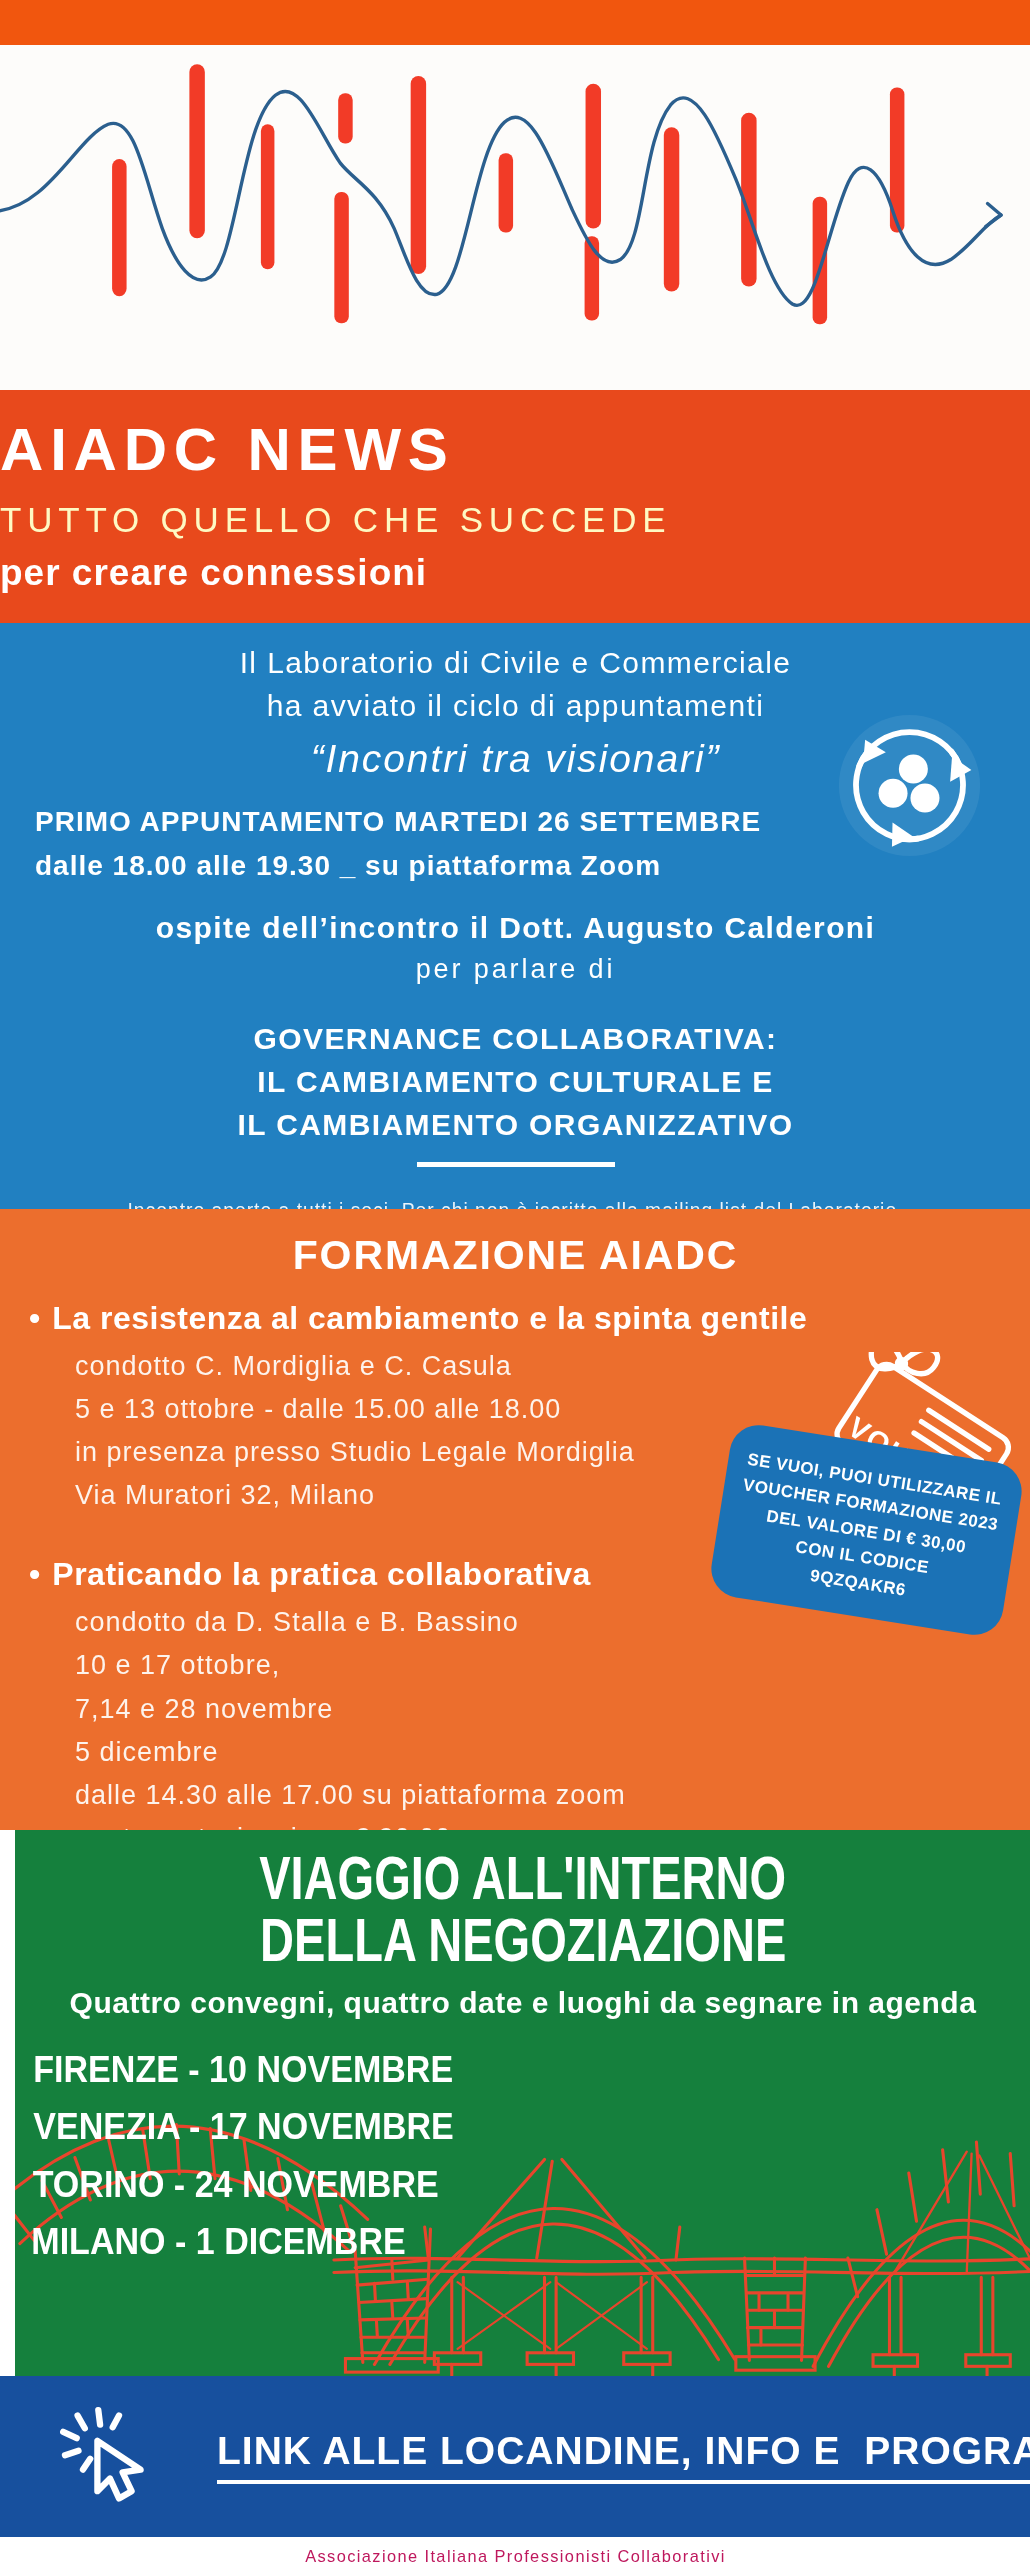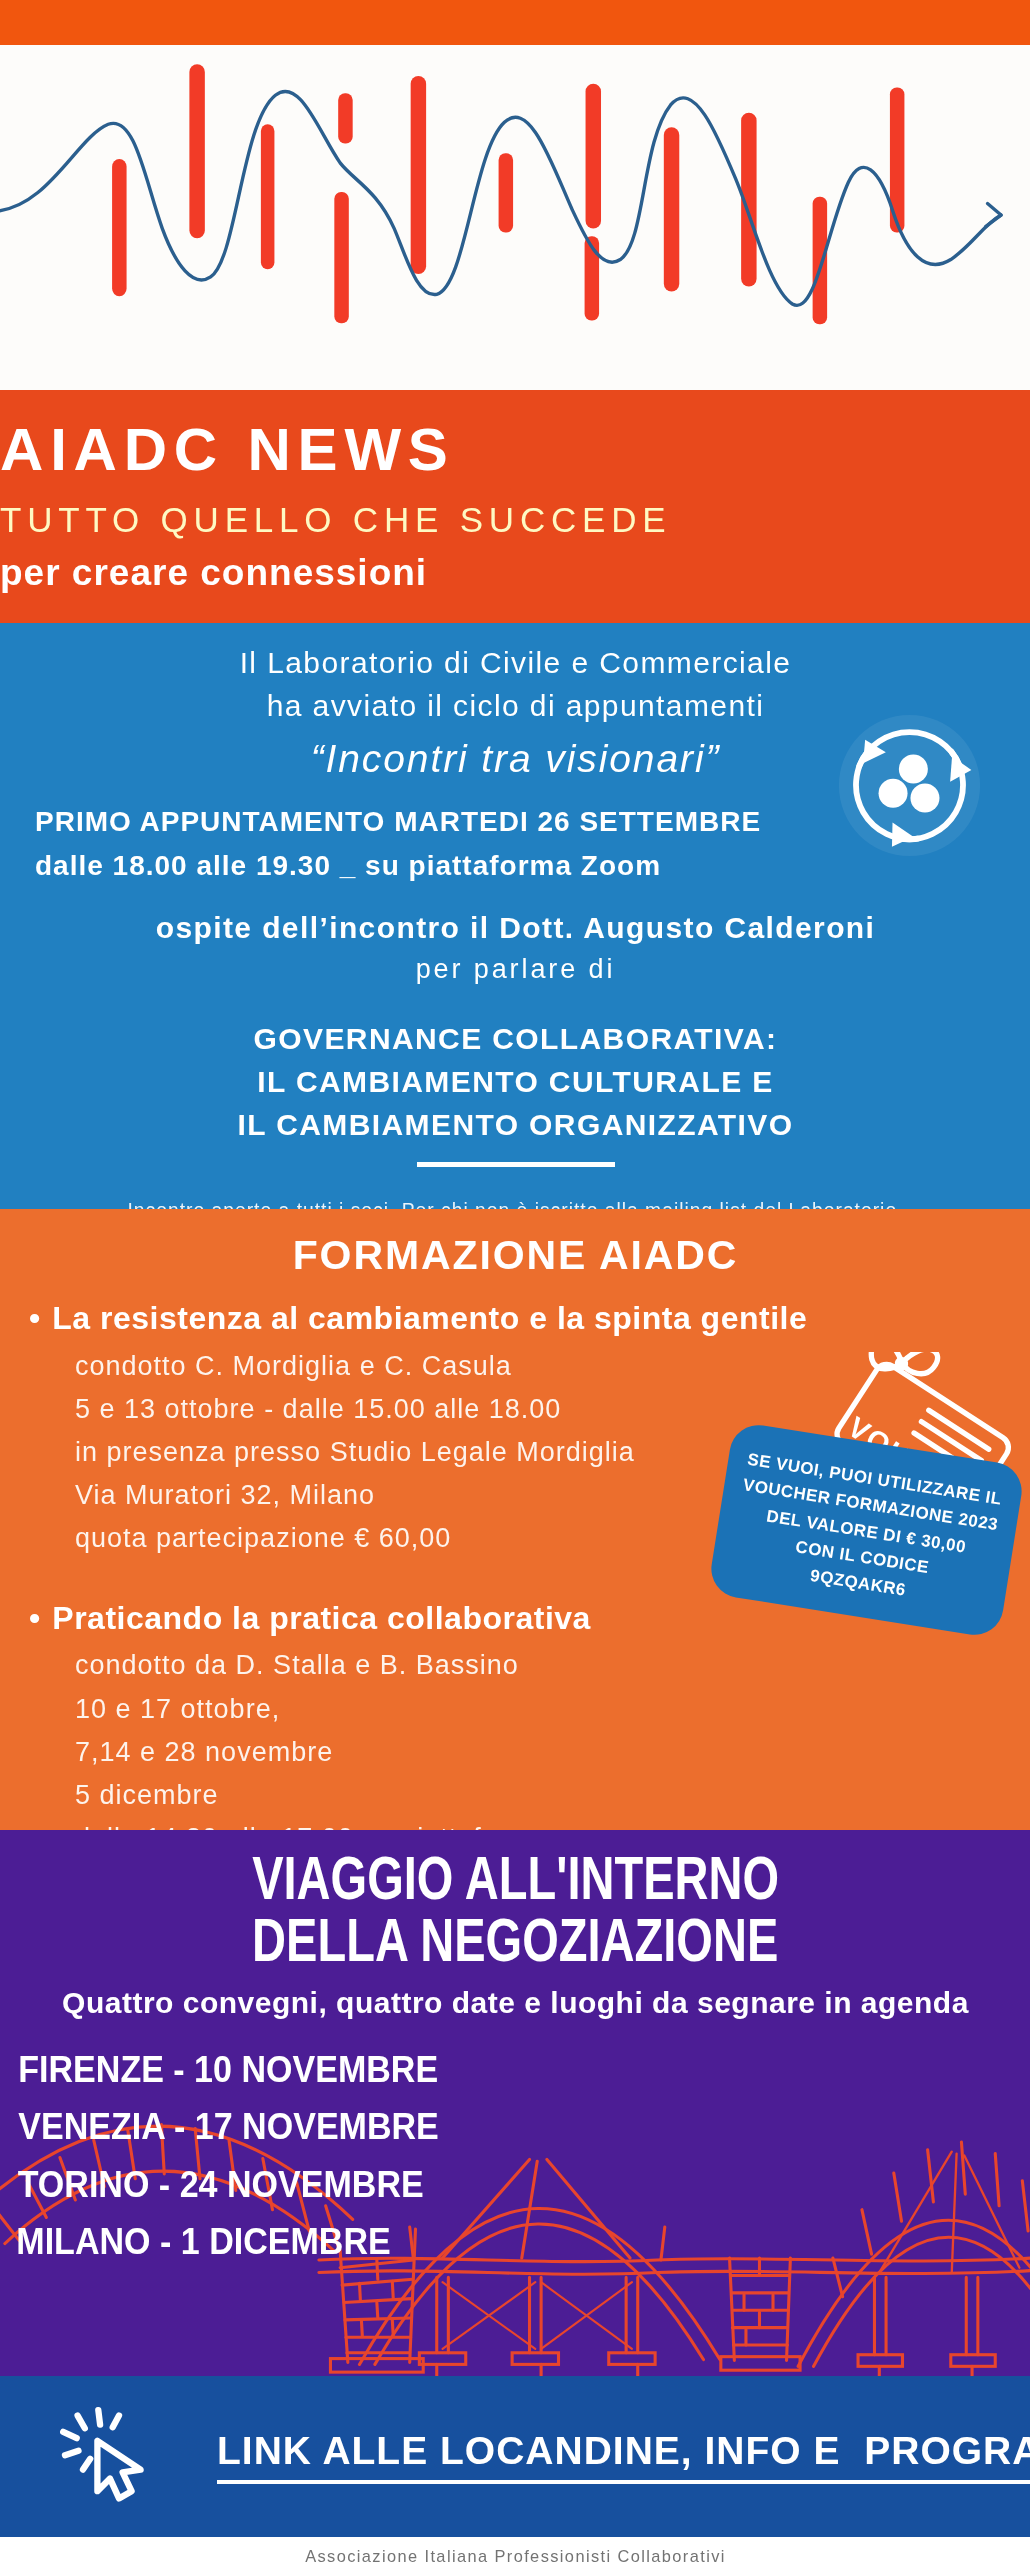--- a/index.html
+++ b/index.html
@@ -39,37 +39,37 @@
   .course .c-lines{margin:7.7px 0 0 46px;font-size:27px;font-weight:400;letter-spacing:1px;line-height:1.6;color:#fdf3ec;}
   .course2{margin-top:39px;}
   .voucher-ticket{position:absolute;top:143px;right:0px;width:232px;height:193px;}
   .voucher-badge{
     position:absolute;top:234px;right:17.4px;width:295px;box-sizing:border-box;
     background:#1B72B6;border-radius:29px;padding:23px 13.5px 19.3px;
     transform:rotate(9deg);text-align:center;
     font-size:17px;font-weight:bold;letter-spacing:0.5px;line-height:1.55;color:#fff;
   }
   
-  .sec-navy{position:relative;height:546px;background:#4c1d95;color:#fff;box-sizing:border-box;padding-top:17.4px;overflow:hidden;}
+  .sec-navy{position:relative;height:546px;background:#15803d;color:#fff;box-sizing:border-box;padding-top:17.4px;overflow:hidden;margin-left:15px;}
   .sec-navy .v-title{position:relative;z-index:2;text-align:center;font-size:56px;font-weight:bold;line-height:1.1;letter-spacing:0px;}
   .sec-navy .v-title span{display:inline-block;transform:scale(0.84,1.08);}
   .sec-navy .v-sub{position:relative;z-index:2;margin-top:15.5px;text-align:center;font-size:30px;font-weight:bold;letter-spacing:0.5px;}
   .events{position:relative;z-index:2;margin-top:21px;text-align:left;font-size:37px;font-weight:bold;line-height:1.55;}
   .events div span{display:inline-block;transform:scaleX(0.92);}
   .bridges{position:absolute;left:0;bottom:0;width:1031px;height:263px;z-index:1;}
   
   .link-band{height:161px;background:#17509E;display:flex;align-items:center;box-sizing:border-box;padding-left:56px;}
   .click-icon{width:108px;height:108px;flex:0 0 auto;}
   .link-label{
     margin-left:53px;color:#fff;font-size:39px;font-weight:bold;letter-spacing:1px;
     border-bottom:4.8px solid #fff;padding-bottom:6.8px;white-space:pre;text-decoration:none;
   }
   
   .footer{height:39px;background:#fff;display:flex;align-items:center;justify-content:center;
-    font-size:16.4px;color:#737373;letter-spacing:1.4px;}
+    font-size:16.4px;color:#be185d;letter-spacing:1.4px;}
 </style>
 </head>
 <body>
 
 <div class="poster">
 
   <div class="top-bar"></div>
 
   <div class="art">
     <svg viewBox="0 0 1067 357">
@@ -174,21 +174,20 @@
   <div class="sec-orange">
     <div class="f-title">FORMAZIONE AIADC</div>
 
     <div class="course">
       <div class="c-title"><span class="bullet">•</span><span>La resistenza al cambiamento e la spinta gentile</span></div>
       <div class="c-lines">
         <div>condotto C. Mordiglia e C. Casula</div>
         <div>5 e 13 ottobre - dalle 15.00 alle 18.00</div>
         <div>in presenza presso Studio Legale Mordiglia</div>
         <div>Via Muratori 32, Milano</div>
-        <div>quota partecipazione € 60,00</div>
       </div>
     </div>
 
     <div class="voucher-ticket">
       <svg viewBox="0 0 240 200">
         <g transform="translate(128,92) rotate(33)" stroke="#fff" fill="none" stroke-width="5.5" stroke-linejoin="round">
           <rect x="-80" y="-48" width="160" height="96" rx="12"></rect>
           <line x1="-12" y1="-30" x2="62" y2="-30" stroke-linecap="round"></line>
           <line x1="-12" y1="-16" x2="62" y2="-16" stroke-linecap="round"></line>
           <line x1="-12" y1="-2" x2="62" y2="-2" stroke-linecap="round"></line>

